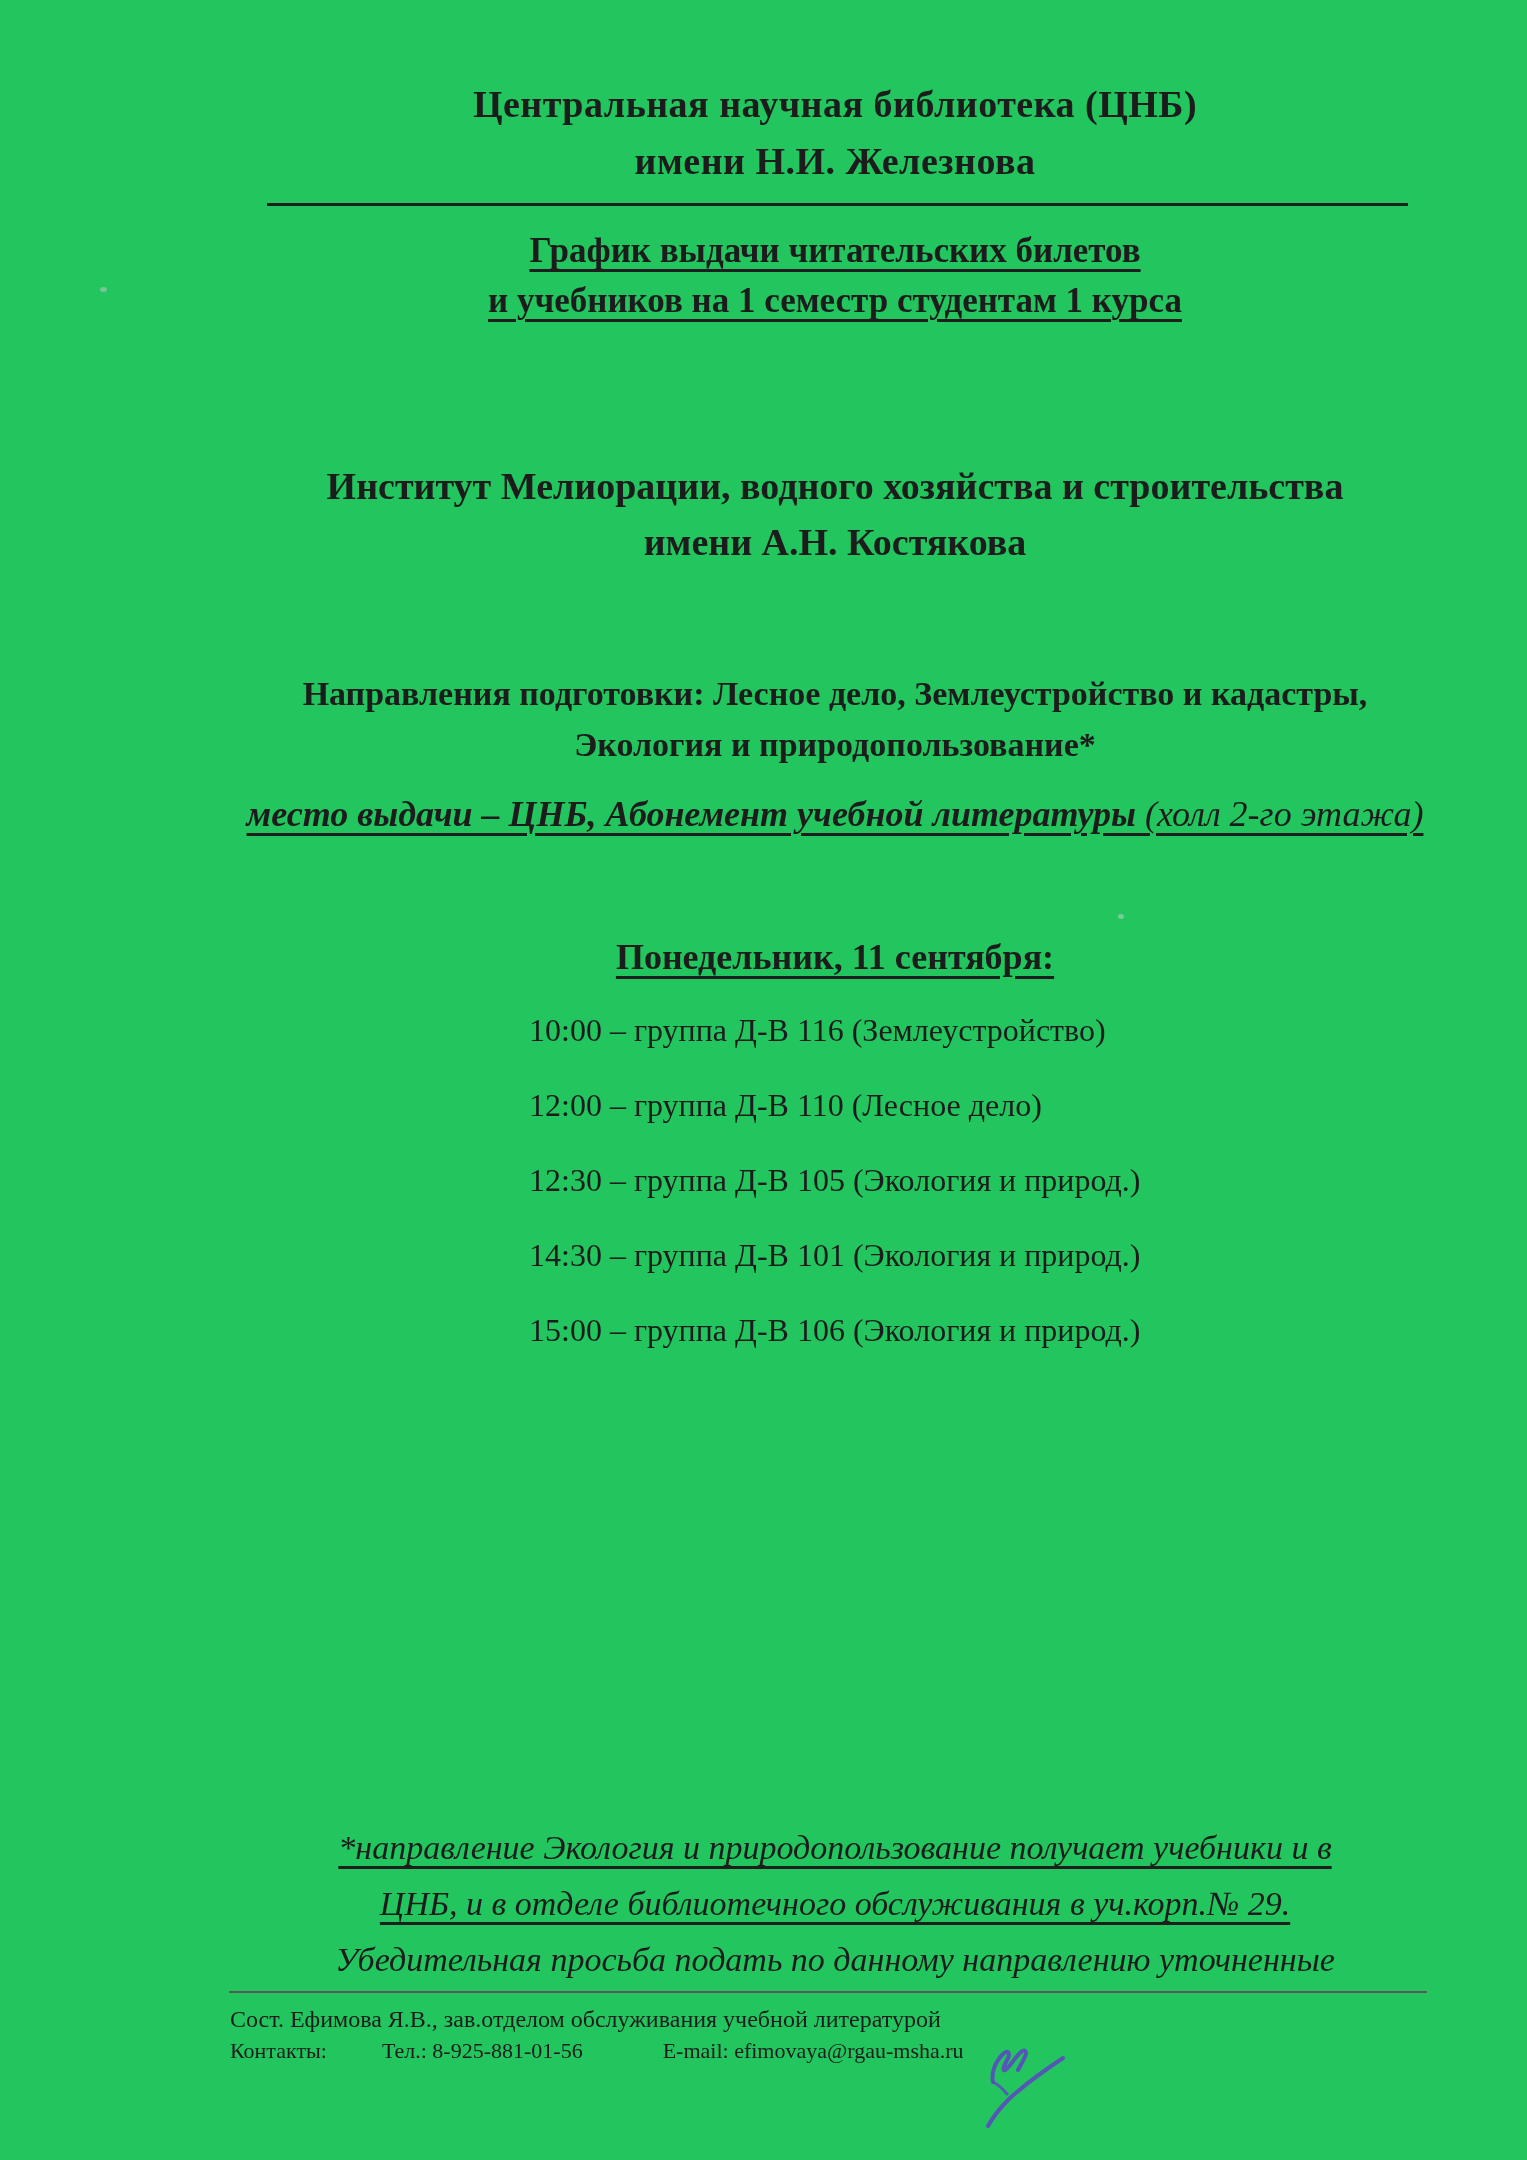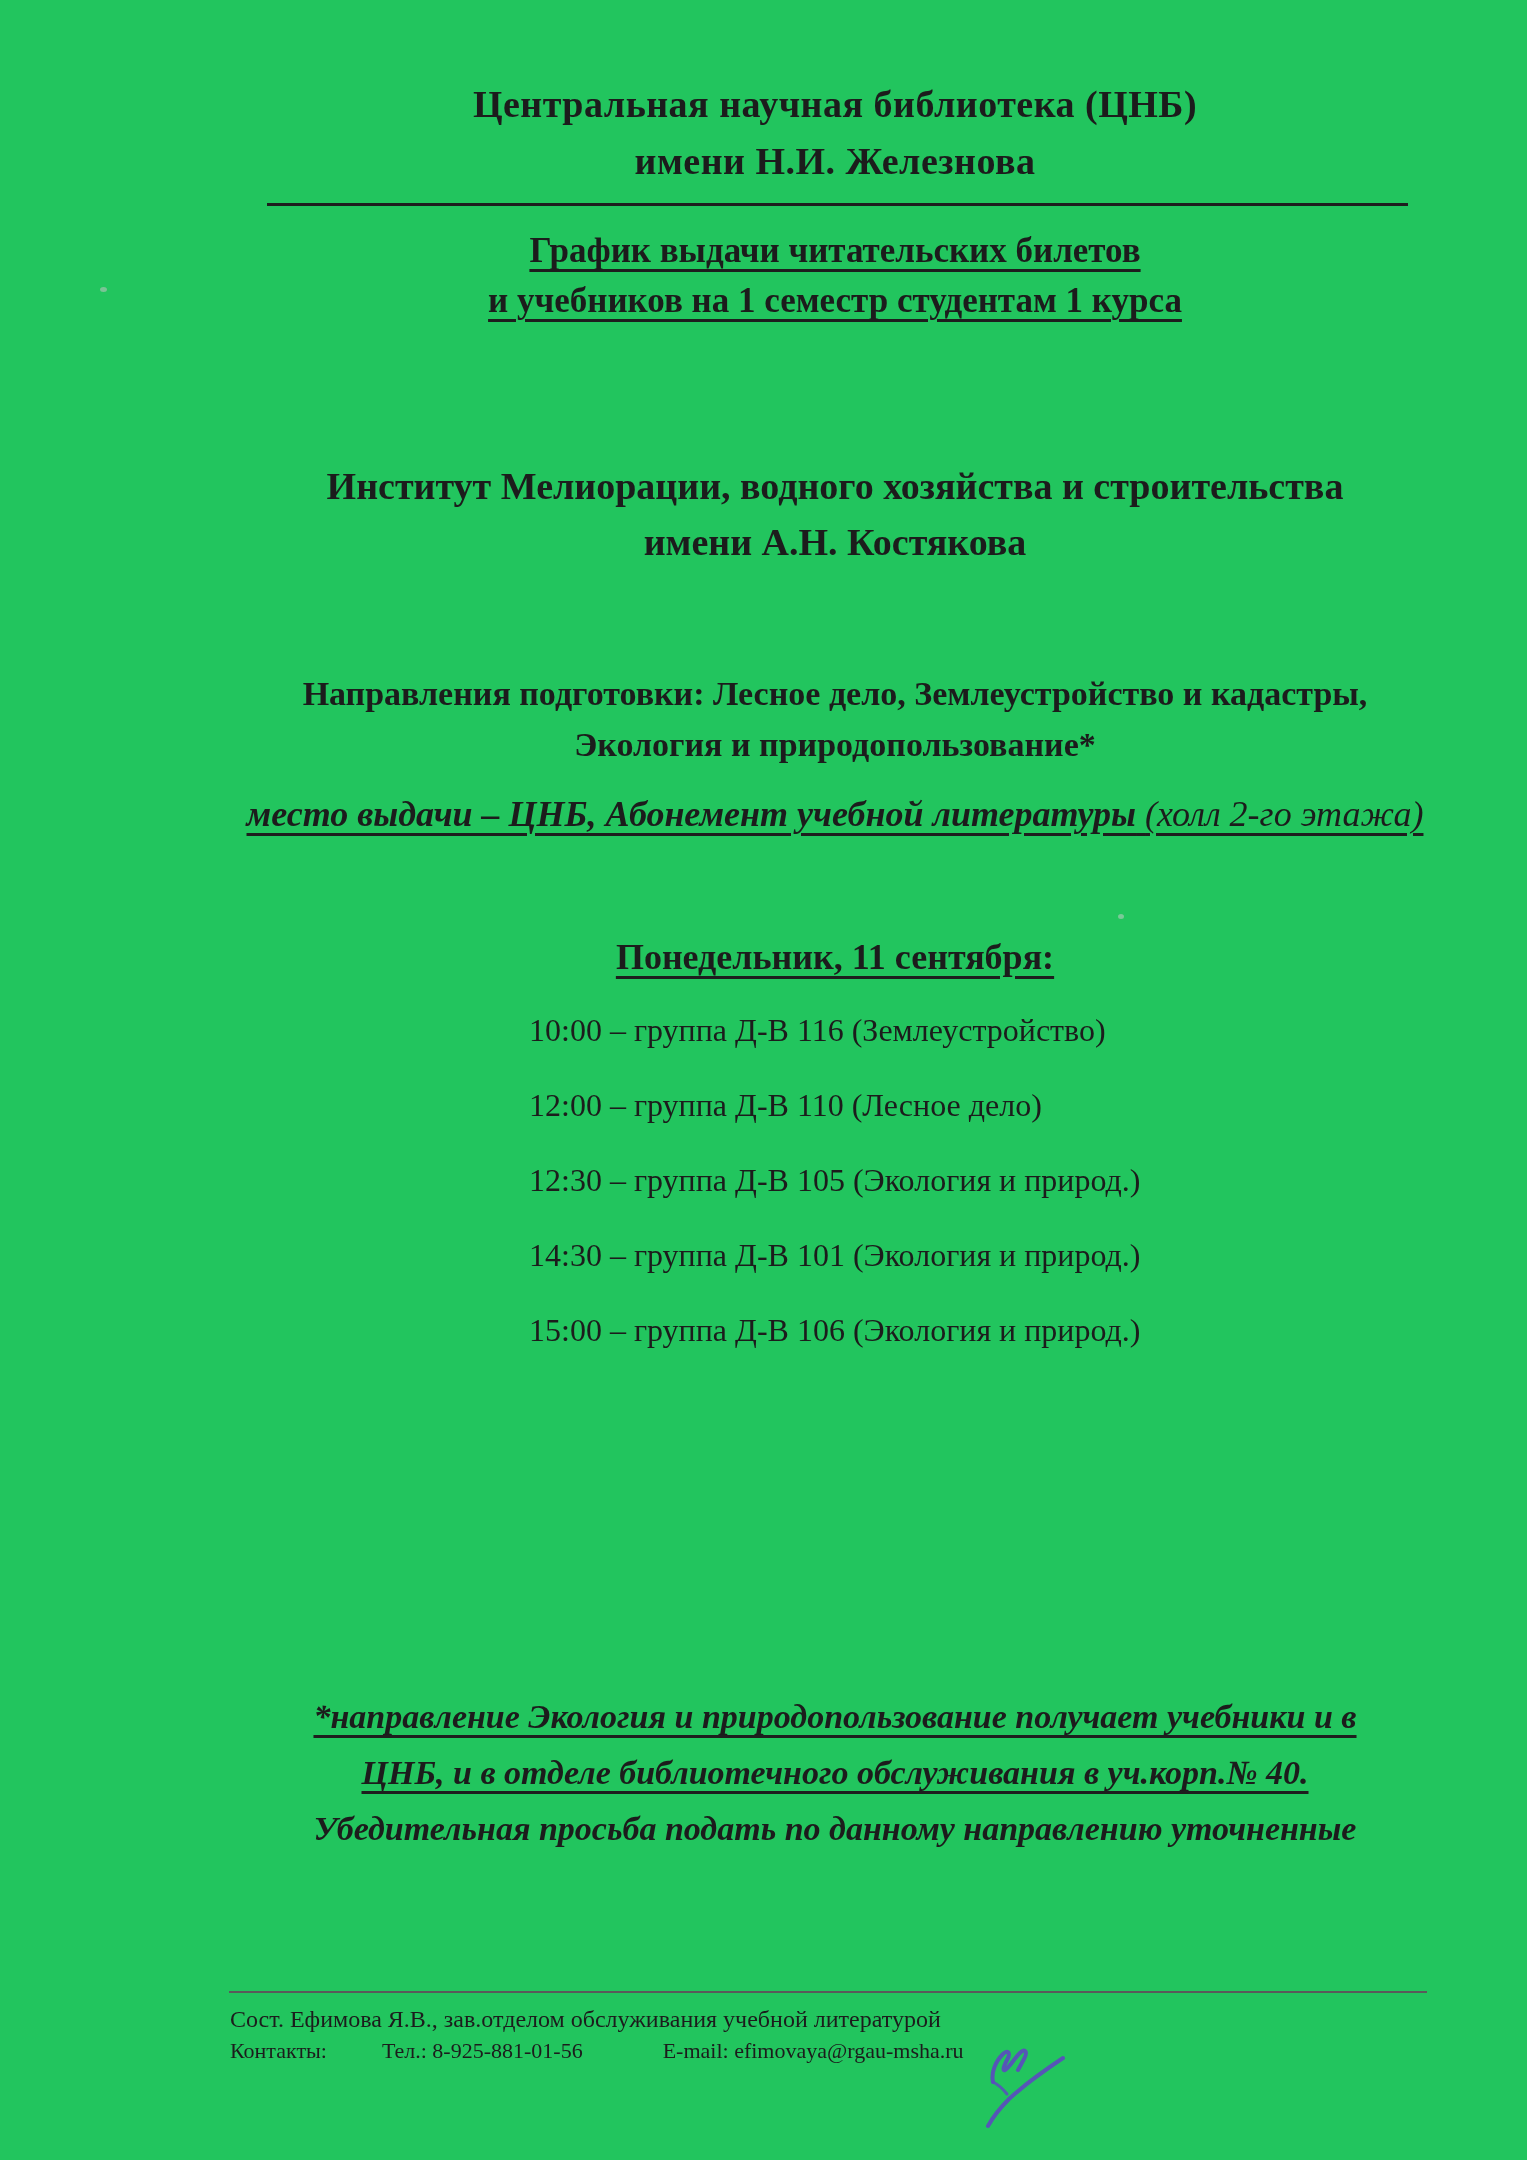--- a/index.html
+++ b/index.html
@@ -66,23 +66,23 @@
     font-weight: bold;
   }
   .schedule-block {
     top: 1010px;
     left: 529px;
     font-size: 32px;
     line-height: 40px;
   }
   .schedule-line { margin-bottom: 35px; white-space: nowrap; }
   .footnote-block {
-    top: 1689px;
+    top: 1820px;
     font-size: 34px;
-    font-weight: bold;
+    font-weight: normal;
     font-style: italic;
     line-height: 56px;
   }
   .u {
     text-decoration: underline;
     text-decoration-thickness: 3px;
     text-underline-offset: 7px;
     text-decoration-color: #1e1e1e;
   }
   .rule-footer {
@@ -165,21 +165,21 @@
   <div class="abs schedule-block">
     <div class="schedule-line">10:00 – группа Д-В 116 (Землеустройство)</div>
     <div class="schedule-line">12:00 – группа Д-В 110 (Лесное дело)</div>
     <div class="schedule-line">12:30 – группа Д-В 105 (Экология и природ.)</div>
     <div class="schedule-line">14:30 – группа Д-В 101 (Экология и природ.)</div>
     <div class="schedule-line">15:00 – группа Д-В 106 (Экология и природ.)</div>
   </div>
 
   <div class="abs centered footnote-block">
     <div><span class="u">*направление Экология и природопользование получает учебники и в</span></div>
-    <div><span class="u">ЦНБ, и в отделе библиотечного обслуживания в уч.корп.№ 40.</span></div>
+    <div><span class="u">ЦНБ, и в отделе библиотечного обслуживания в уч.корп.№ 29.</span></div>
     <div>Убедительная просьба подать по данному направлению уточненные</div>
   </div>
 
   <div class="abs rule-footer"></div>
 
   <div class="abs footer-line1">Сост. Ефимова Я.В., зав.отделом обслуживания учебной литературой</div>
   <div class="abs footer-line2">
     <span>Контакты:</span><span class="footer-phone">Тел.: 8-925-881-01-56</span><span class="footer-email">E-mail: efimovaya@rgau-msha.ru</span>
   </div>
 

